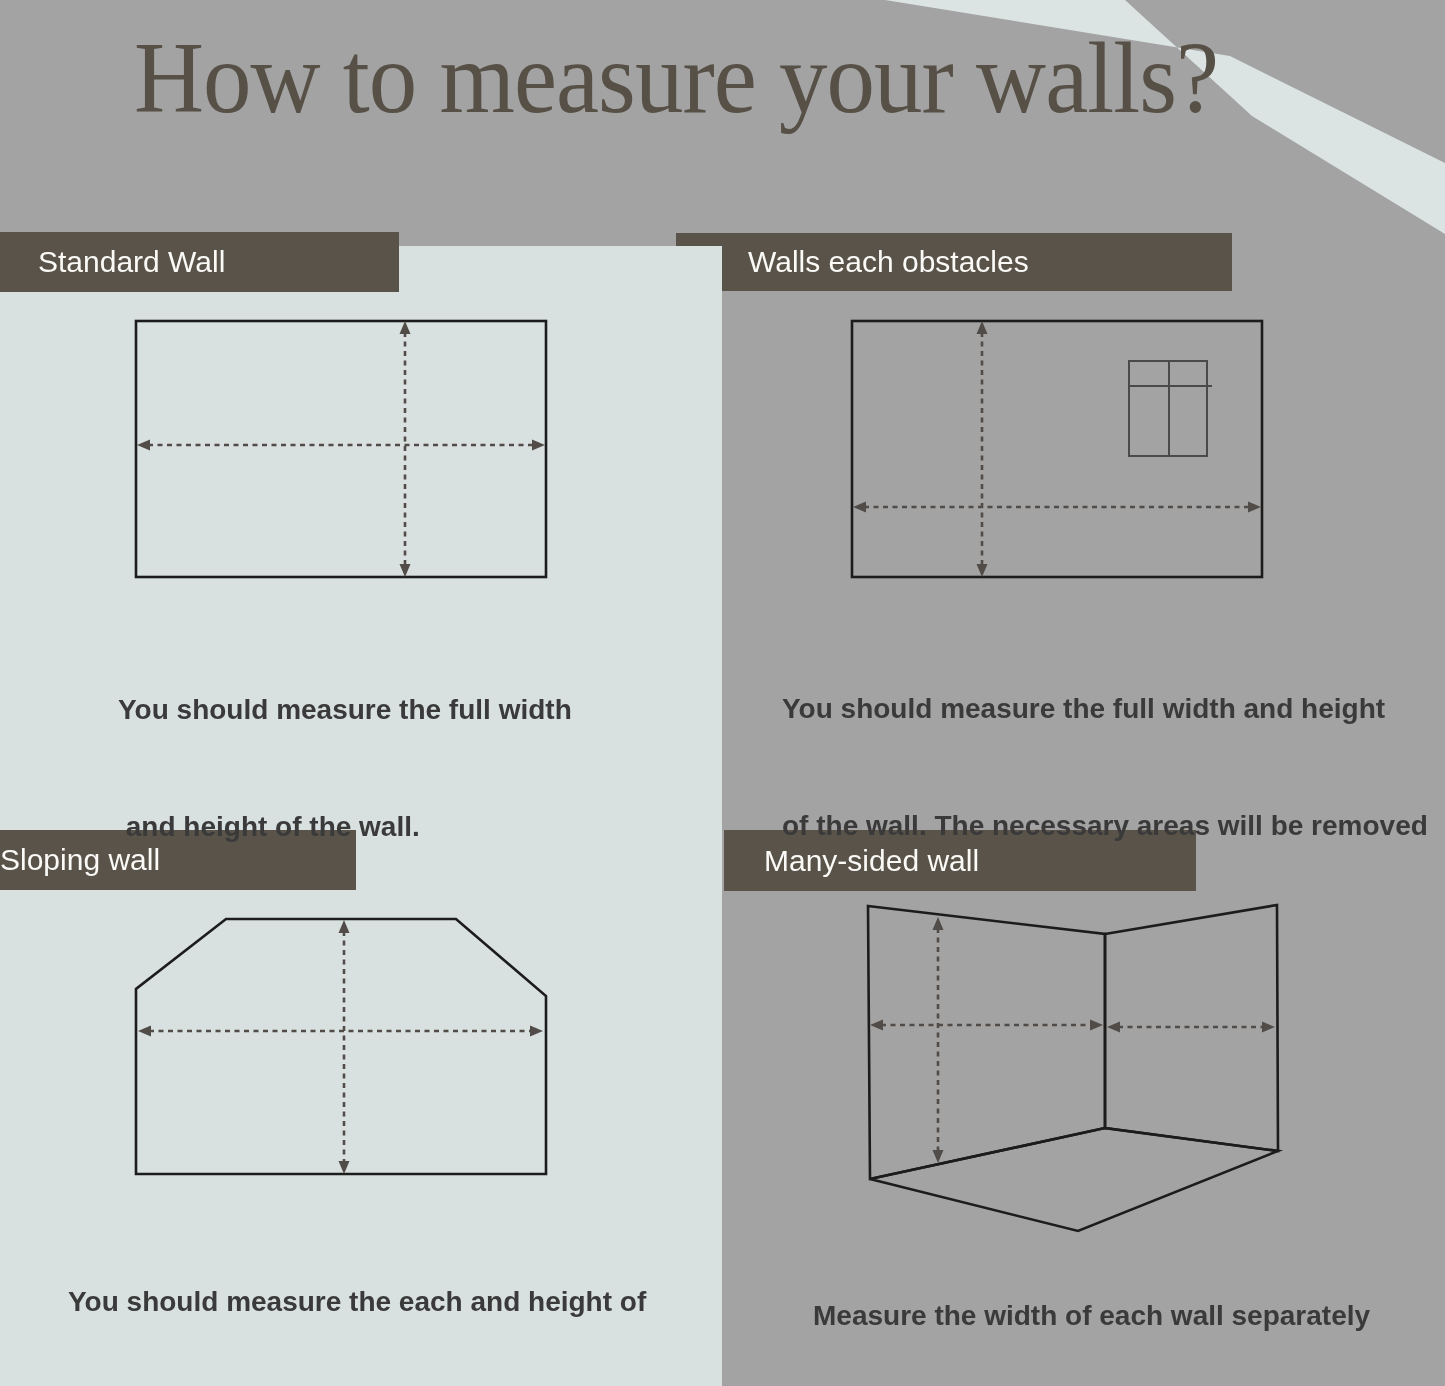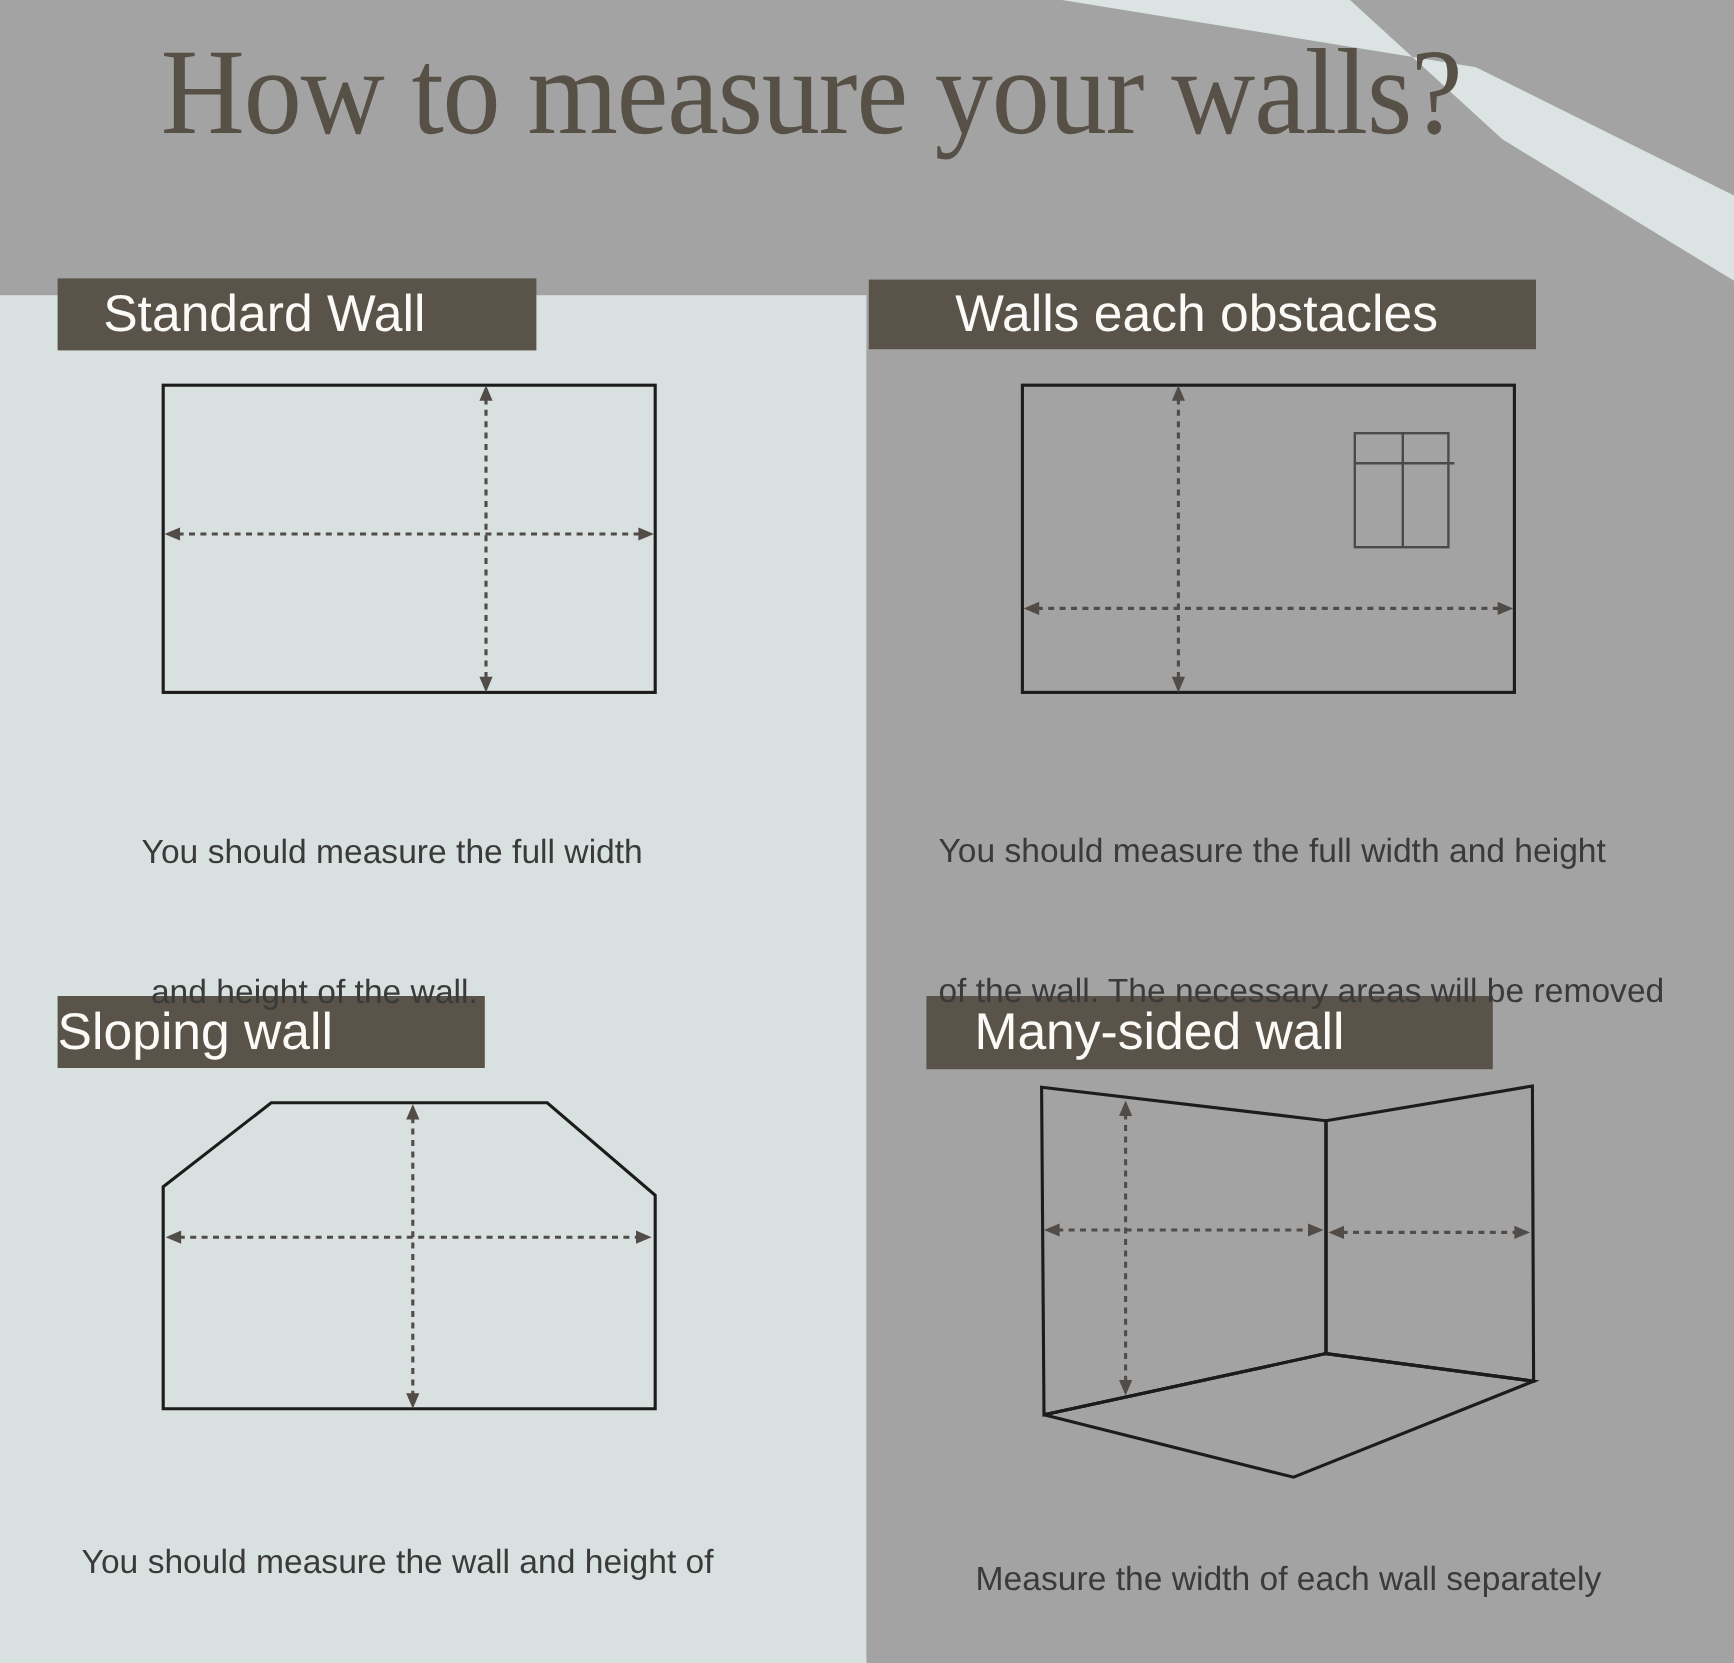--- a/index.html
+++ b/index.html
@@ -12,34 +12,34 @@
     position:absolute;left:134px;top:22px;margin:0;
     font-family:"Liberation Serif",serif;font-weight:400;
     font-size:102px;line-height:1.1;color:#575047;
     transform:scaleX(0.95);transform-origin:left top;
     white-space:nowrap;letter-spacing:-1px;
   }
 
   .left-panel{position:absolute;left:0;top:246px;width:722px;height:1140px;background:#d9e0e0;z-index:2;}
 
   .bar{position:absolute;background:#59534a;color:#fbfaf7;
-       font-size:43px;line-height:1;display:flex;align-items:center;
-       white-space:nowrap;margin-left:48px;}
+       font-size:30px;line-height:1;display:flex;align-items:center;
+       white-space:nowrap;}
   .bar-standard{left:0;top:232px;width:361px;height:60px;padding-left:38px;z-index:3;}
   .bar-obstacles{left:676px;top:233px;width:484px;height:58px;padding-left:72px;z-index:1;}
   .bar-sloping{left:0;top:830px;width:356px;height:60px;z-index:3;}
   .bar-many{left:724px;top:830px;width:432px;height:61px;padding-left:40px;z-index:3;}
 
   .diagram{position:absolute;z-index:4;}
   .svg-standard{left:125px;top:312px;width:435px;height:276px;}
   .svg-obstacles{left:840px;top:312px;width:435px;height:276px;}
   .svg-sloping{left:122px;top:905px;width:436px;height:282px;}
   .svg-many{left:855px;top:893px;width:437px;height:348px;}
 
-  .caption{position:absolute;z-index:4;color:#3a3a3a;font-weight:normal;
+  .caption{position:absolute;z-index:4;color:#3a3a3a;font-weight:bold;
            font-size:28px;line-height:39px;white-space:pre;}
   .caption-standard{left:118px;top:612px;}
   .caption-obstacles{left:782px;top:611px;}
   .caption-sloping{left:68px;top:1204px;}
   .caption-many{left:813px;top:1218px;}
 
   .outline{fill:none;stroke:#1c1c1c;stroke-width:2.6;}
   .thin{fill:none;stroke:#4a4a4a;stroke-width:2;}
   .dash{fill:none;stroke:#514c48;stroke-width:2.6;stroke-dasharray:5 4.5;}
   .head{fill:#514c48;stroke:none;}
@@ -124,21 +124,21 @@
     <div>You should measure the full width</div>
     <div> and height of the wall.</div>
   </div>
 
   <div class="caption caption-obstacles">
     <div>You should measure the full width and height</div>
     <div>of the wall. The necessary areas will be removed</div>
   </div>
 
   <div class="caption caption-sloping">
-    <div>You should measure the wall and height of</div>
+    <div>You should measure the each and height of</div>
     
     
     
   </div>
 
   <div class="caption caption-many">
     <div>Measure the width of each wall separately</div>
     
     
   </div>

